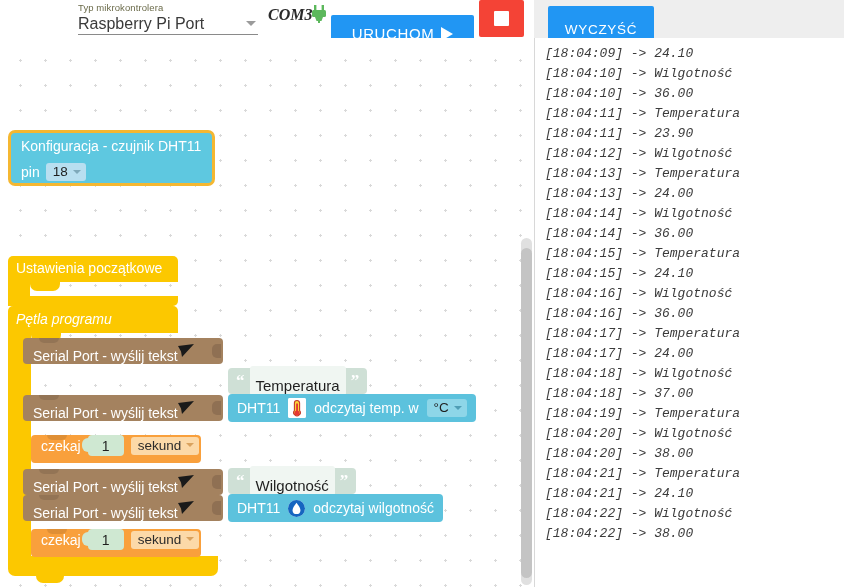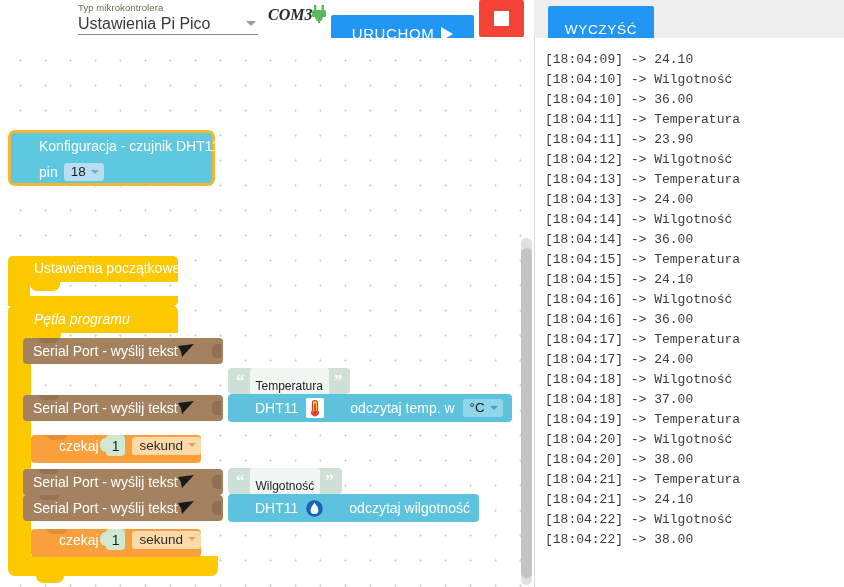--- a/index.html
+++ b/index.html
@@ -119,21 +119,21 @@
     background: #e0e0e0; border-radius: 6px;
   }
   .canvas-scrollbar-thumb {
     position: absolute; right: 2px; top: 210px;
     width: 11px; height: 330px;
     background: #c4c4c4; border-radius: 6px;
     cursor: pointer;
   }
 
   
-  .btext { color: #ffffff; font-size: 14px; white-space: nowrap; margin-left: 18px; }
+  .btext { color: #ffffff; font-size: 14px; white-space: nowrap; }
 
   
   .blk-config {
     position: absolute; left: 8px; top: 92px;
     width: 207px; height: 56px;
     background: #5ec8e0;
     border: 3px solid #f5b731;
     border-radius: 7px;
   }
   .blk-config .line1 { position: absolute; left: 10px; top: 5px; }
@@ -209,21 +209,21 @@
     background: #fcc800;
     border-radius: 0 0 7px 7px;
   }
 
   
   .blk-serial {
     position: absolute;
     width: 200px; height: 26px;
     background: #a4825f;
     border-radius: 4px;
-    display: flex; align-items: center;
+    display: flex; align-items: flex-end;
   }
   .blk-serial .btext { margin-left: 10px; }
   .send-arrow {
     position: absolute; right: 28px; top: 5px;
     width: 18px; height: 15px;
   }
   .notch-top {
     position: absolute; left: 16px; top: 0px;
     width: 20px; height: 5px;
     background: rgba(0,0,0,0.10);
@@ -245,21 +245,21 @@
     display: flex; align-items: center;
     padding: 0 8px; gap: 5px;
   }
   .quote {
     color: #ffffff; font-size: 17px; font-weight: bold;
     line-height: 12px; font-family: "Liberation Serif", serif;
   }
   .str-field {
     background: #f0f6f2; border-radius: 3px;
     padding: 11px 6px 2px 6px;
-    font-size: 12px; color: #1f1f1f;
+    font-size: 15px; color: #1f1f1f;
     white-space: nowrap;
   }
 
   
   .blk-read {
     position: absolute;
     height: 28px;
     background: #5cc2dd;
     border-radius: 4px;
     display: flex; align-items: center;
@@ -324,21 +324,22 @@
 
   
   .console {
     position: absolute; left: 534px; top: 38px;
     width: 310px; height: 549px;
     background: #ffffff;
     border-left: 1px solid #d8d8d8;
     overflow: hidden;
   }
   .console-inner {
-    padding: 12px 0 0 10px;
+    padding: 6px 0 0 10px;
+    font-style: italic;
   }
   .log-line {
     font-family: "Liberation Mono", "DejaVu Sans Mono", monospace;
     font-size: 13px;
     line-height: 20px;
     color: #3b3b3b;
     white-space: pre;
   }
 </style>
 </head>
@@ -346,21 +347,21 @@
 
 <div id="app">
 
   <div class="toolbar">
 
     <div class="toolbar-left">
 
       <div class="mcu-select">
         <div class="mcu-label">Typ mikrokontrolera</div>
         <div class="mcu-value-row">
-          <div class="mcu-value">Ustawienia Pi Pico</div>
+          <div class="mcu-value">Raspberry Pi Port</div>
           <span class="mcu-caret"></span>
         </div>
       </div>
 
       <div class="com-port">COM3</div>
 
       <span class="plug-icon">
         <svg width="16" height="18" viewBox="0 0 16 18">
           <rect x="3" y="0" width="2.4" height="5" fill="#5cb85c"></rect>
           <rect x="10.6" y="0" width="2.4" height="5" fill="#5cb85c"></rect>

